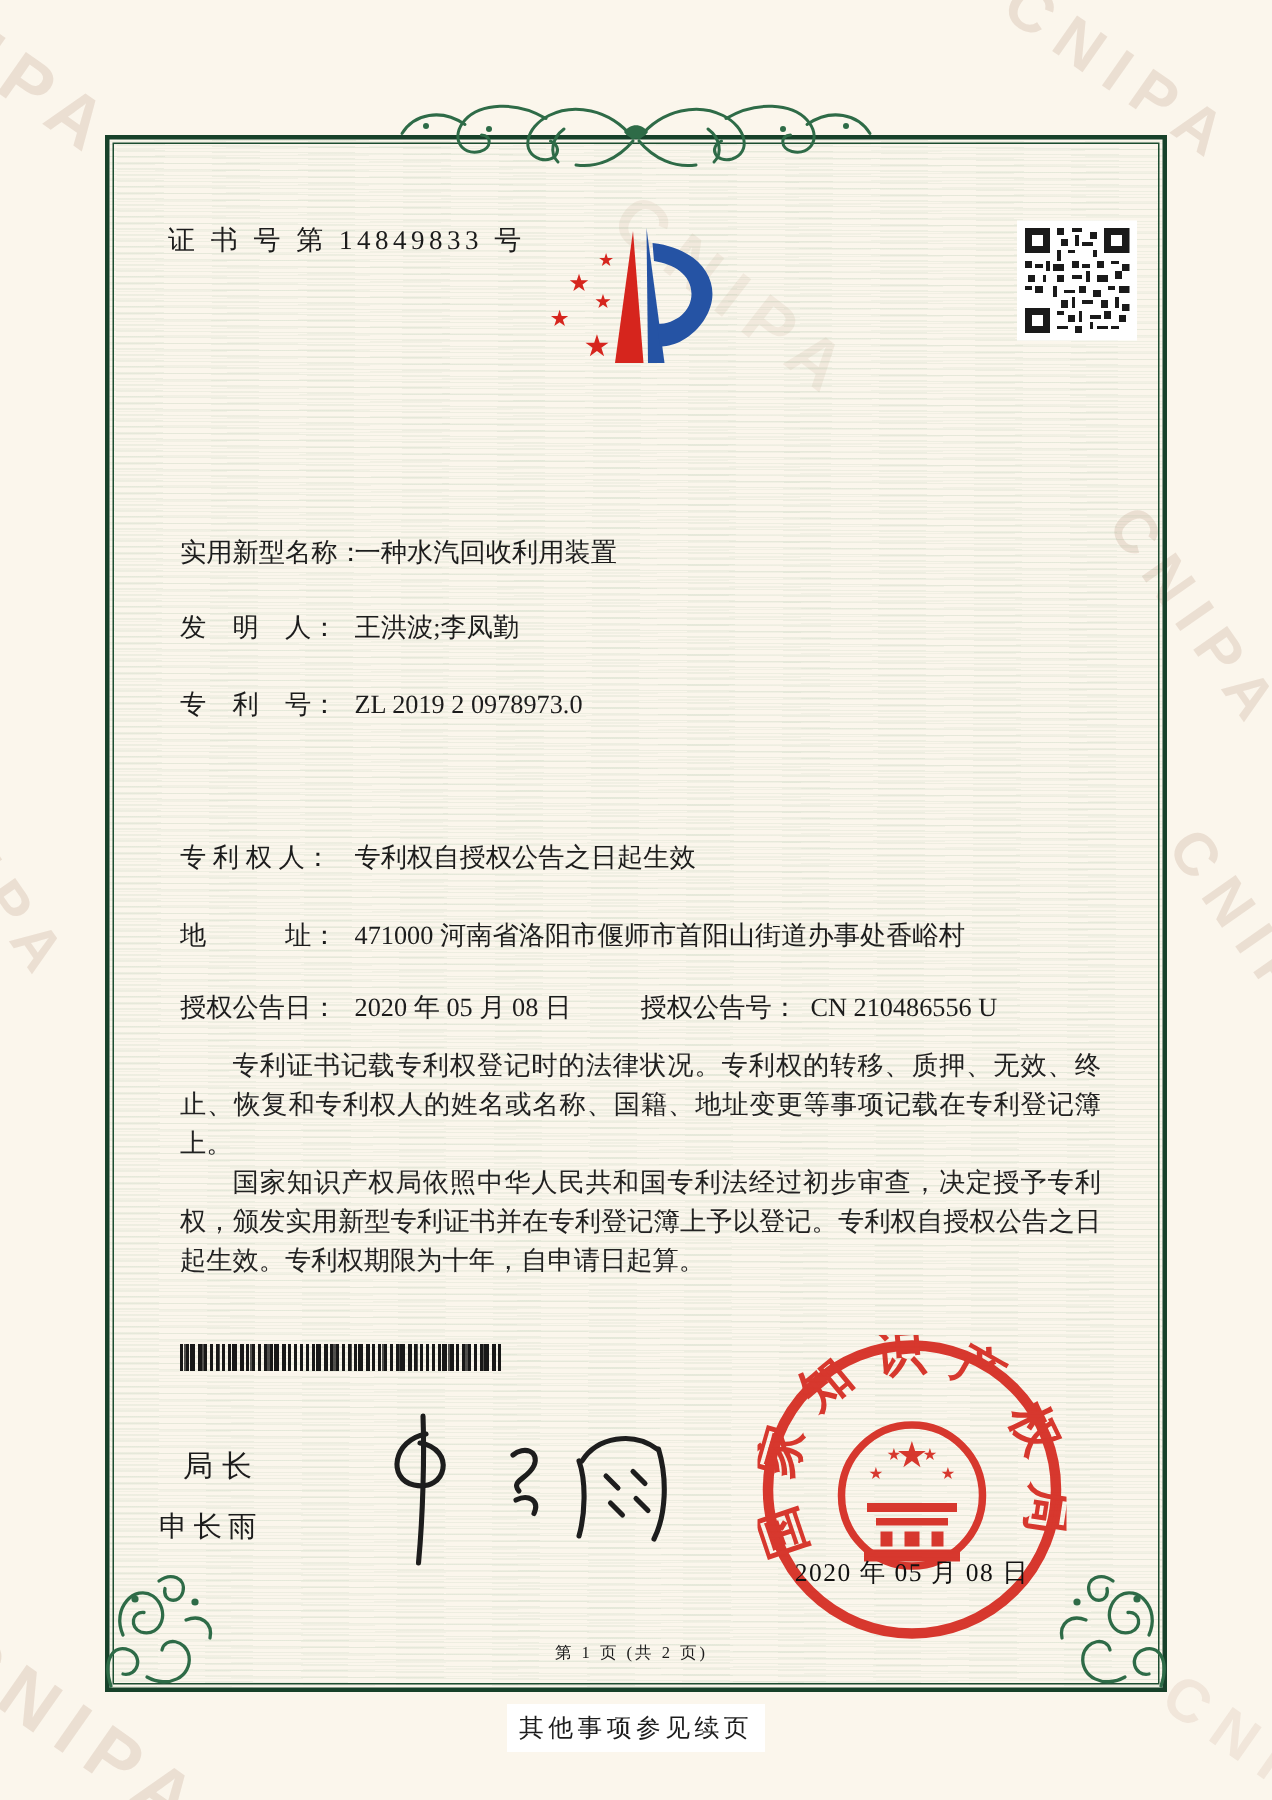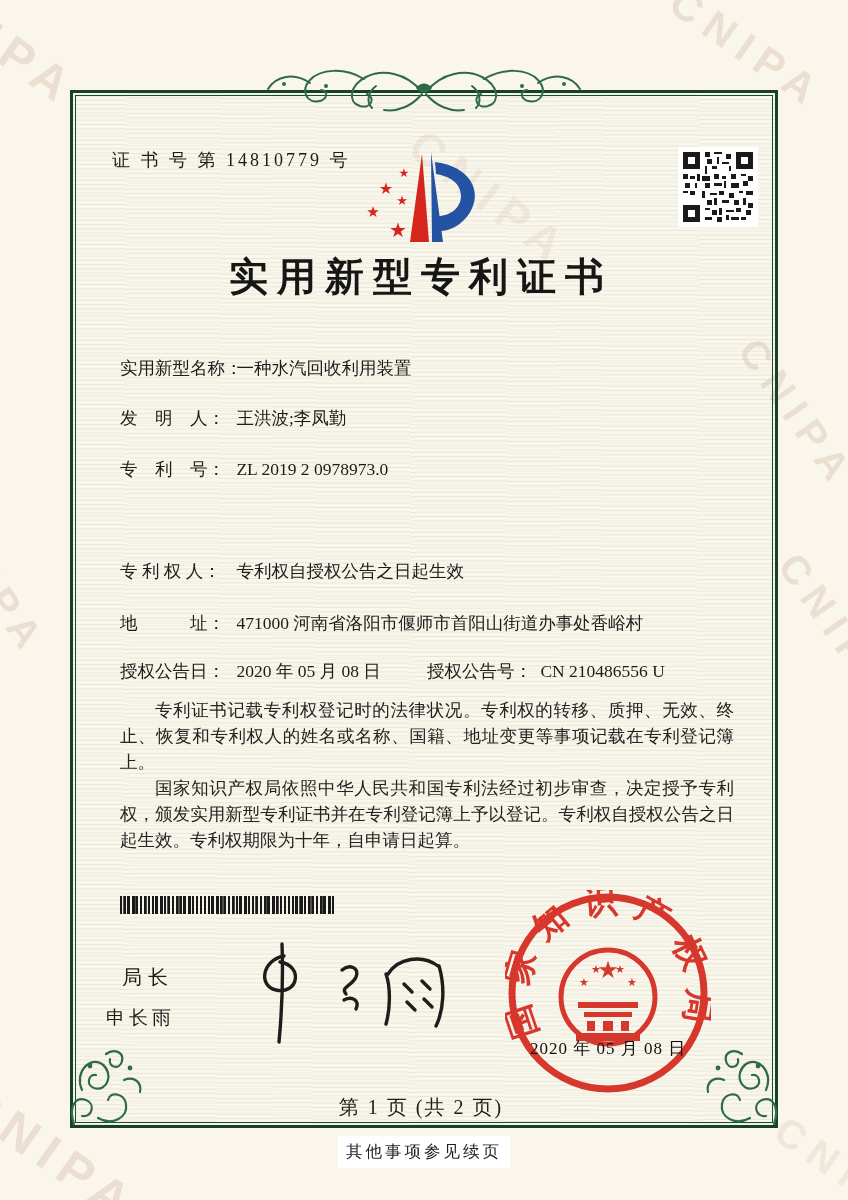--- a/index.html
+++ b/index.html
@@ -72,21 +72,21 @@
   .signer-name{position:absolute; left:106px; top:1005px; font-size:19px; letter-spacing:4px;}
   .signature{position:absolute; left:246px; top:940px; width:215px; height:108px;}
   
   .seal{position:absolute; left:505px; top:890px; width:206px; height:206px; opacity:0.92;}
   .seal-date{
     position:absolute; left:518px; top:1037px; width:180px; text-align:center;
     font-size:17px; color:#111; letter-spacing:1px; white-space:nowrap;
   }
   .page-indicator{
     position:absolute; left:70px; top:1094px; width:702px; text-align:center;
-    font-size:20px; letter-spacing:2px;
+    font-size:11px; letter-spacing:2px;
   }
   .continuation{
     position:absolute; left:50%; top:1136px; transform:translateX(-50%);
     background:#ffffff; padding:5px 8px; font-size:16.5px; letter-spacing:3px; white-space:nowrap;
   }
 </style>
 </head>
 <body>
 
 <div class="page">
@@ -134,21 +134,21 @@
       <path d="M8,78 C2,60 10,50 20,54 C30,58 26,72 16,70"></path>
       <path d="M16,44 C8,26 24,10 36,18 C48,27 42,46 28,42 C20,39 22,28 30,29"></path>
       <path d="M32,72 C46,80 62,72 60,58 C58,47 44,45 42,54"></path>
       <path d="M40,8 C48,2 58,6 56,15 C54,24 42,22 44,13"></path>
       <path d="M58,34 C68,30 76,36 74,46"></path>
       <circle cx="24" cy="20" r="2.4" fill="#2e6b47" stroke="none"></circle>
       <circle cx="64" cy="22" r="2.4" fill="#2e6b47" stroke="none"></circle>
     </g>
   </svg>
 
-  <div class="cert-no">证 书 号 第 14810779 号</div>
+  <div class="cert-no">证 书 号 第 14849833 号</div>
 
   <svg class="logo" viewBox="0 0 140 118">
     <path d="M72,14 L79,102 L60,102 Z" fill="#d6251d"></path>
     <path d="M81,12 L93,102 L82,102 Z" fill="#2553a4"></path>
     <path d="M85,22 C120,26 134,52 119,74 C109,88 97,91 90,91 L88,76 C101,76 111,67 111,56 C111,43 99,36 86,34 Z" fill="#2553a4"></path>
     <g fill="#d6251d" font-family="'DejaVu Sans',sans-serif" text-anchor="middle">
       <text x="54" y="37" font-size="12">★</text>
       <text x="36" y="54" font-size="16">★</text>
       <text x="52" y="65" font-size="13">★</text>
       <text x="23" y="77" font-size="15">★</text>
@@ -207,21 +207,20 @@
         <rect x="22" y="23" width="2" height="2"></rect>
       <rect x="26" y="24" width="2" height="2"></rect>
         <rect x="9" y="27" width="3" height="1"></rect>
       <rect x="14" y="27" width="2" height="2"></rect>
         <rect x="18" y="26" width="1" height="2"></rect>
       <rect x="20" y="27" width="3" height="1"></rect>
         <rect x="24" y="27" width="2" height="1"></rect>
     </svg>
   </div>
 
-  <div class="title">实用新型专利证书</div>
 
   <div class="row r1">
     <span class="lbl">实用新型名称：</span>
     <span class="val">一种水汽回收利用装置</span>
   </div>
   <div class="row r2">
     <span class="lbl">发　明　人：</span>
     <span class="val">王洪波;李凤勤</span>
   </div>
   <div class="row r3">

